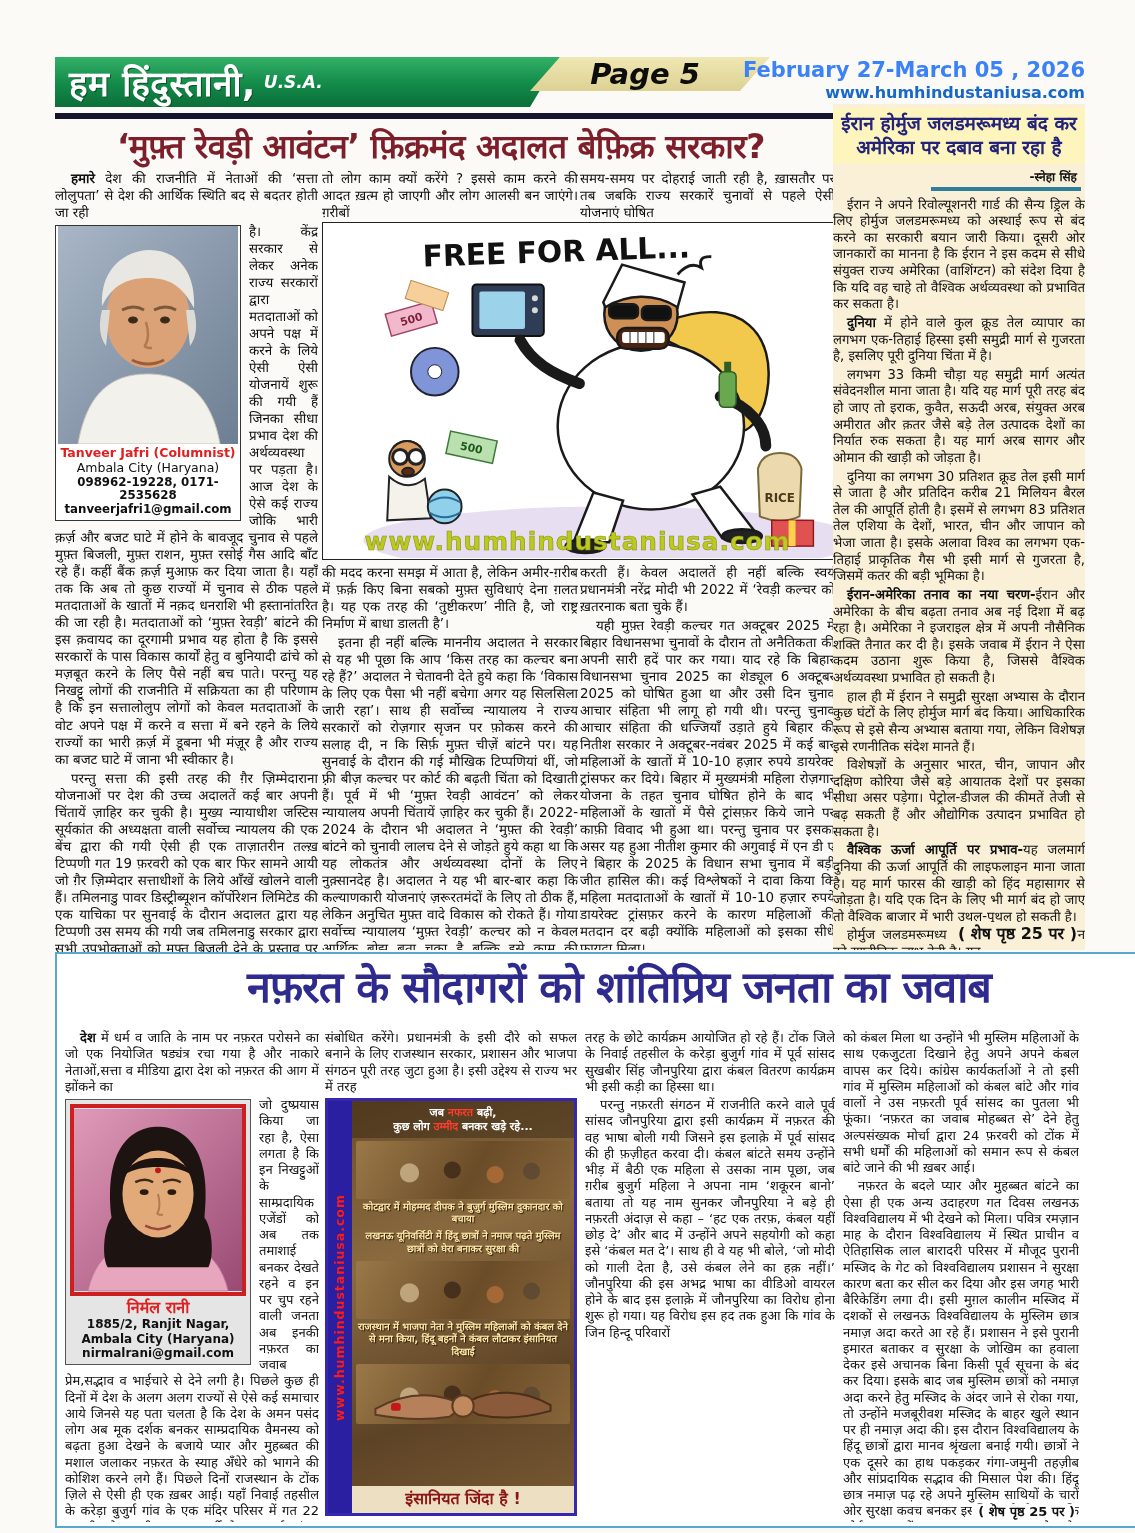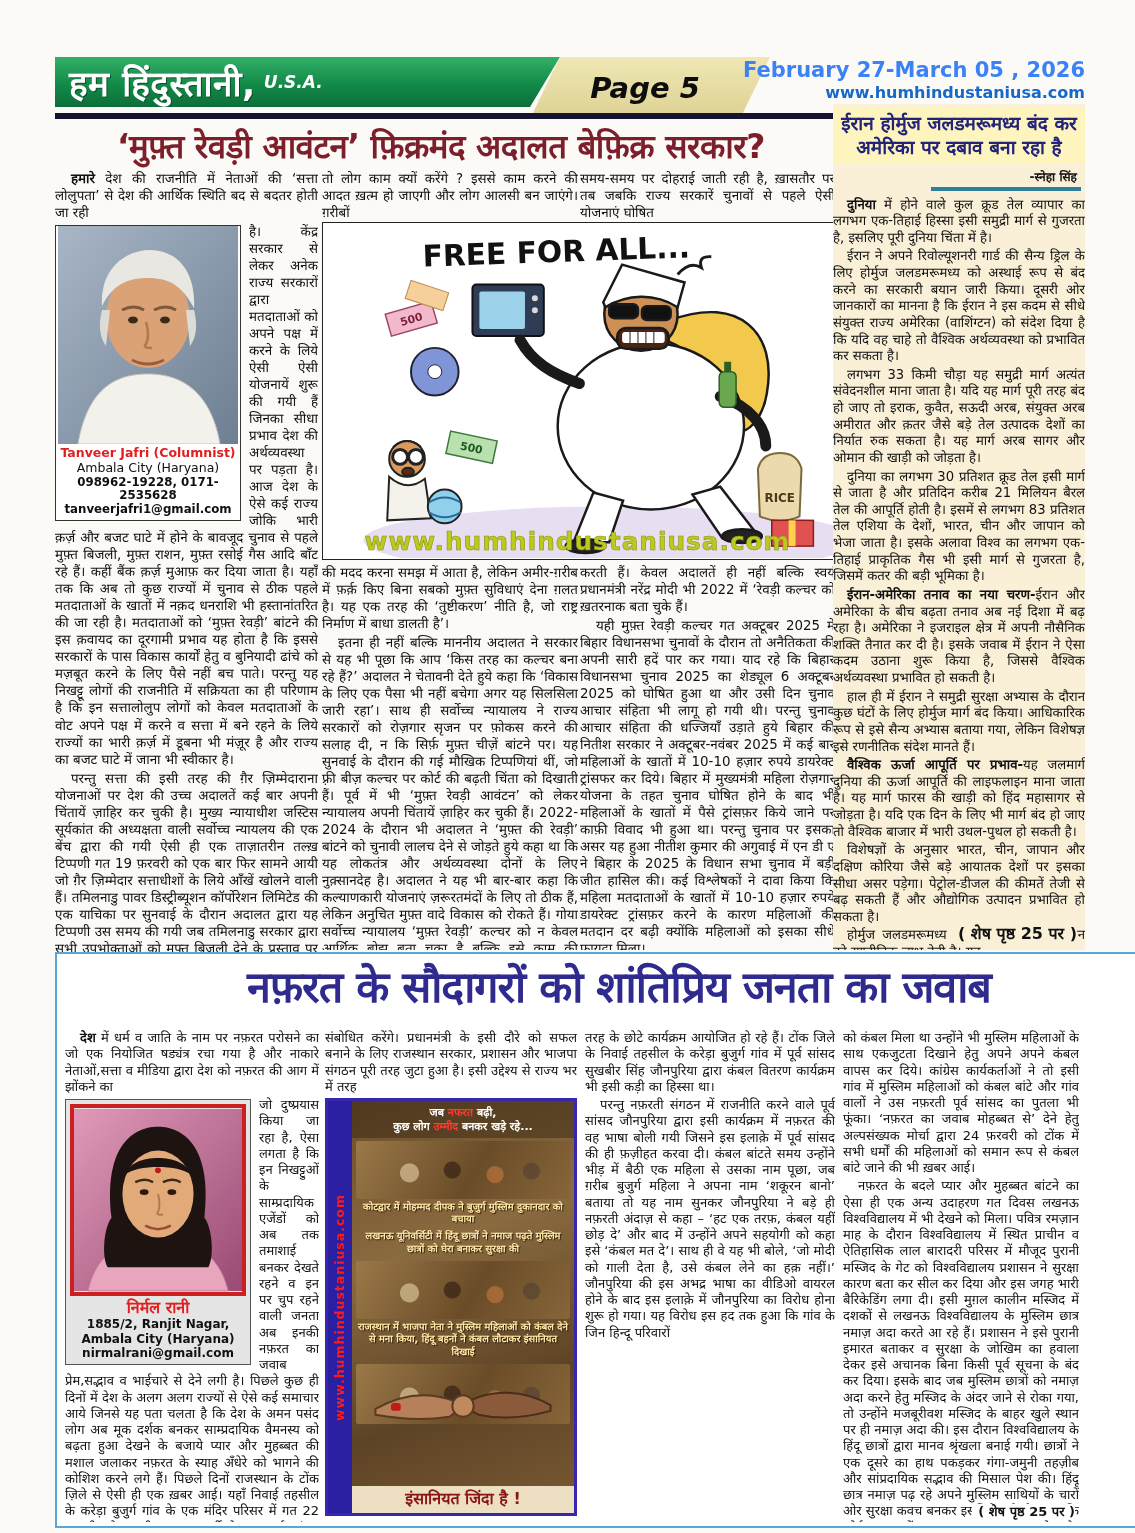--- a/index.html
+++ b/index.html
@@ -13,21 +13,21 @@
   
   .mast-green{
     left:55px;top:57px;width:505px;height:50px;
     background:linear-gradient(180deg,#33b068 0%,#128a48 55%,#0c6e39 100%);
     clip-path:polygon(0 0,100% 0,calc(100% - 30px) 100%,0 100%);
     display:flex;align-items:center;padding-left:14px;box-sizing:border-box;
   }
   .mast-title{color:#fff;font-weight:900;font-size:35px;letter-spacing:.5px;text-shadow:1px 1px 0 #0a4f28;}
   .mast-edition{color:#fff;font-weight:900;font-style:italic;font-size:17px;margin-left:8px;}
   .mast-khaki{
-    left:520px;top:57px;width:250px;height:62px;
+    left:520px;top:57px;width:250px;height:34px;
     background:linear-gradient(180deg,#efe7b4,#ddd193);
     clip-path:polygon(40px 0,100% 0,calc(100% - 30px) 100%,10px 100%);
     display:flex;align-items:center;justify-content:center;
   }
   .page-num{font-weight:900;font-style:italic;font-size:29px;color:#0d0d0d;}
   .head-right{right:50px;top:58px;text-align:right;line-height:1.2;}
   .issue-date{color:#3b82f6;font-weight:900;font-size:21px;}
   .site-url{color:#1668c9;font-weight:900;font-size:16px;}
   .head-rule{left:55px;top:113px;width:1030px;height:6px;background:#15132f;}
   
@@ -271,28 +271,28 @@
 
 </div>
 
 <div class="abs iran">
   <div class="iran-head">
     <div>ईरान होर्मुज जलडमरूमध्य बंद कर</div>
     <div>अमेरिका पर दबाव बना रहा है</div>
   </div>
   <div class="iran-by">-स्नेहा सिंह</div>
   <div class="iran-bar"></div>
+  <p>ईरान ने अपने रिवोल्यूशनरी गार्ड की सैन्य ड्रिल के लिए होर्मुज जलडमरूमध्य को अस्थाई रूप से बंद करने का सरकारी बयान जारी किया। दूसरी ओर जानकारों का मानना है कि ईरान ने इस कदम से सीधे संयुक्त राज्य अमेरिका (वाशिंग्टन) को संदेश दिया है कि यदि वह चाहे तो वैश्विक अर्थव्यवस्था को प्रभावित कर सकता है।</p>
   <p><span class="lead">दुनिया</span><span> में होने वाले कुल क्रूड तेल व्यापार का लगभग एक-तिहाई हिस्सा इसी समुद्री मार्ग से गुजरता है, इसलिए पूरी दुनिया चिंता में है।</span></p>
-  <p>ईरान ने अपने रिवोल्यूशनरी गार्ड की सैन्य ड्रिल के लिए होर्मुज जलडमरूमध्य को अस्थाई रूप से बंद करने का सरकारी बयान जारी किया। दूसरी ओर जानकारों का मानना है कि ईरान ने इस कदम से सीधे संयुक्त राज्य अमेरिका (वाशिंग्टन) को संदेश दिया है कि यदि वह चाहे तो वैश्विक अर्थव्यवस्था को प्रभावित कर सकता है।</p>
   <p>लगभग 33 किमी चौड़ा यह समुद्री मार्ग अत्यंत संवेदनशील माना जाता है। यदि यह मार्ग पूरी तरह बंद हो जाए तो इराक, कुवैत, सऊदी अरब, संयुक्त अरब अमीरात और क़तर जैसे बड़े तेल उत्पादक देशों का निर्यात रुक सकता है। यह मार्ग अरब सागर और ओमान की खाड़ी को जोड़ता है।</p>
   <p>दुनिया का लगभग 30 प्रतिशत क्रूड तेल इसी मार्ग से जाता है और प्रतिदिन करीब 21 मिलियन बैरल तेल की आपूर्ति होती है। इसमें से लगभग 83 प्रतिशत तेल एशिया के देशों, भारत, चीन और जापान को भेजा जाता है। इसके अलावा विश्व का लगभग एक-तिहाई प्राकृतिक गैस भी इसी मार्ग से गुजरता है, जिसमें कतर की बड़ी भूमिका है।</p>
   <p><span class="lead">ईरान-अमेरिका तनाव का नया चरण-</span><span>ईरान और अमेरिका के बीच बढ़ता तनाव अब नई दिशा में बढ़ रहा है। अमेरिका ने इजराइल क्षेत्र में अपनी नौसैनिक शक्ति तैनात कर दी है। इसके जवाब में ईरान ने ऐसा कदम उठाना शुरू किया है, जिससे वैश्विक अर्थव्यवस्था प्रभावित हो सकती है।</span></p>
   <p>हाल ही में ईरान ने समुद्री सुरक्षा अभ्यास के दौरान कुछ घंटों के लिए होर्मुज मार्ग बंद किया। आधिकारिक रूप से इसे सैन्य अभ्यास बताया गया, लेकिन विशेषज्ञ इसे रणनीतिक संदेश मानते हैं।</p>
+  <p>विशेषज्ञों के अनुसार भारत, चीन, जापान और दक्षिण कोरिया जैसे बड़े आयातक देशों पर इसका सीधा असर पड़ेगा। पेट्रोल-डीजल की कीमतें तेजी से बढ़ सकती हैं और औद्योगिक उत्पादन प्रभावित हो सकता है।</p>
   <p><span class="lead">वैश्विक ऊर्जा आपूर्ति पर प्रभाव-</span><span>यह जलमार्ग दुनिया की ऊर्जा आपूर्ति की लाइफलाइन माना जाता है। यह मार्ग फारस की खाड़ी को हिंद महासागर से जोड़ता है। यदि एक दिन के लिए भी मार्ग बंद हो जाए तो वैश्विक बाजार में भारी उथल-पुथल हो सकती है।</span></p>
-  <p>विशेषज्ञों के अनुसार भारत, चीन, जापान और दक्षिण कोरिया जैसे बड़े आयातक देशों पर इसका सीधा असर पड़ेगा। पेट्रोल-डीजल की कीमतें तेजी से बढ़ सकती हैं और औद्योगिक उत्पादन प्रभावित हो सकता है।</p>
   <p>होर्मुज जलडमरूमध्य की भौगोलिक स्थिति ईरान को रणनीतिक लाभ देती है। यह</p>
   <span class="cont cont-pin">( शेष पृष्ठ 25 पर )</span>
 </div>
 
 <div class="abs bottom-sec">
   <div class="bottom-headline">नफ़रत के सौदागरों को शांतिप्रिय जनता का जवाब</div>
 
   <div class="bcol bcol1">
     <p><span class="lead">देश</span><span> में धर्म व जाति के नाम पर नफ़रत परोसने का जो एक नियोजित षड्यंत्र रचा गया है और नाकारे नेताओं,सत्ता व मीडिया द्वारा देश को नफ़रत की आग में झोंकने का</span></p>
     <div class="nr-box">

